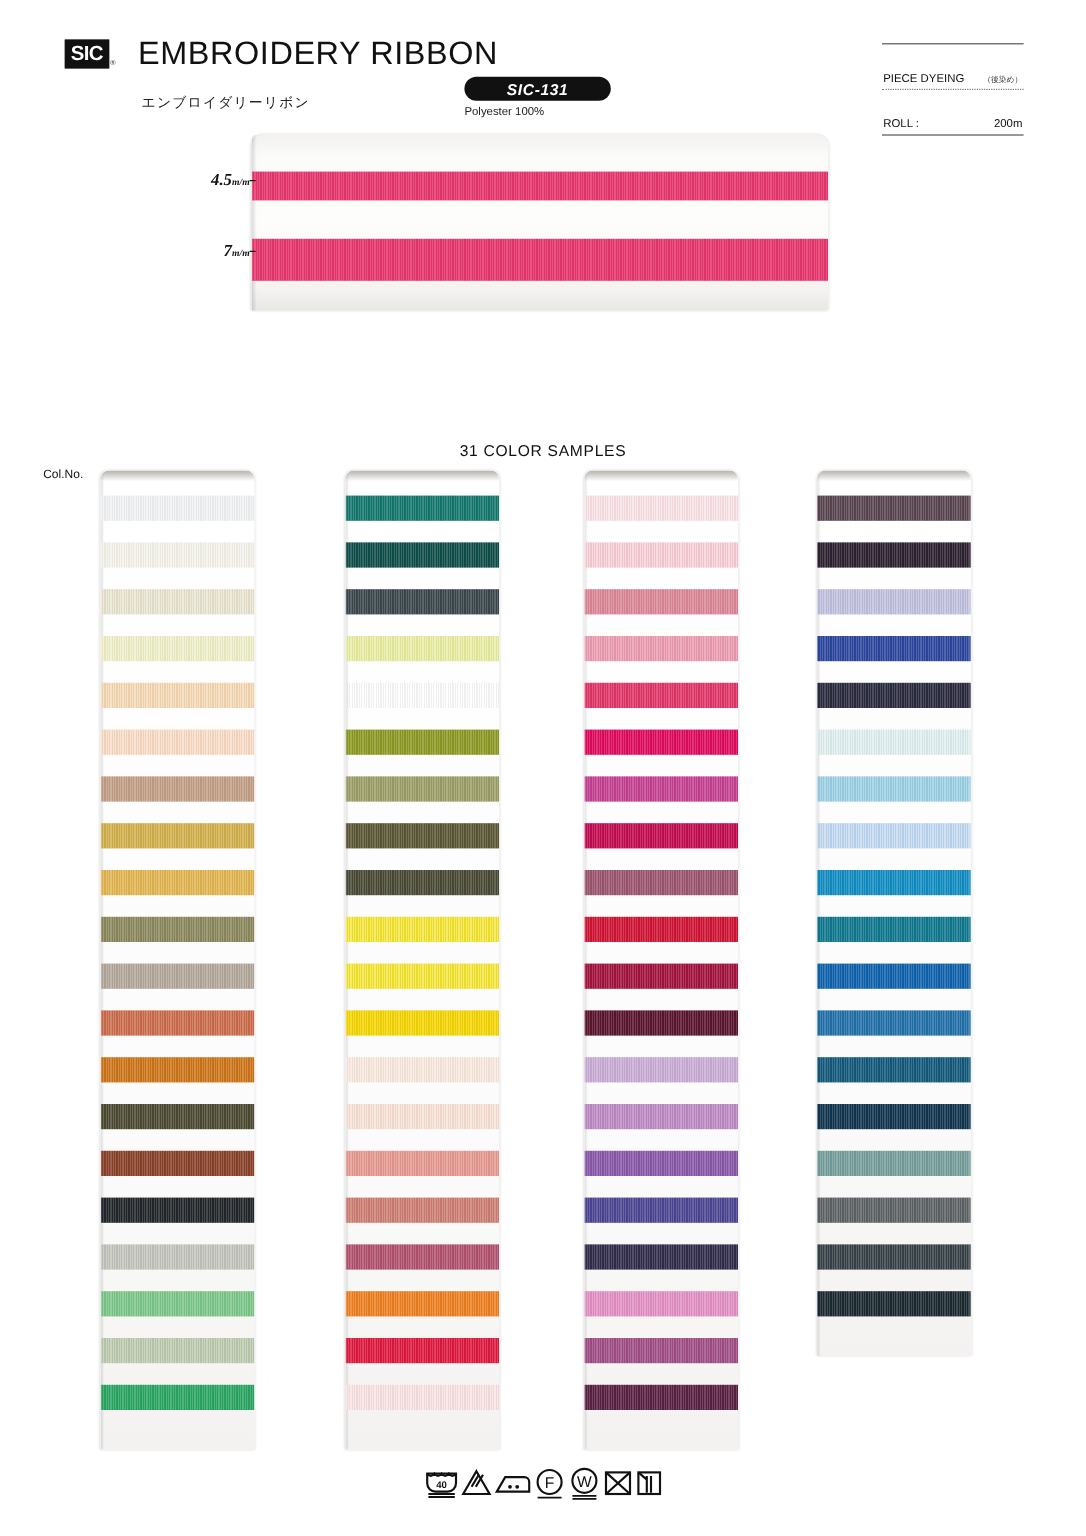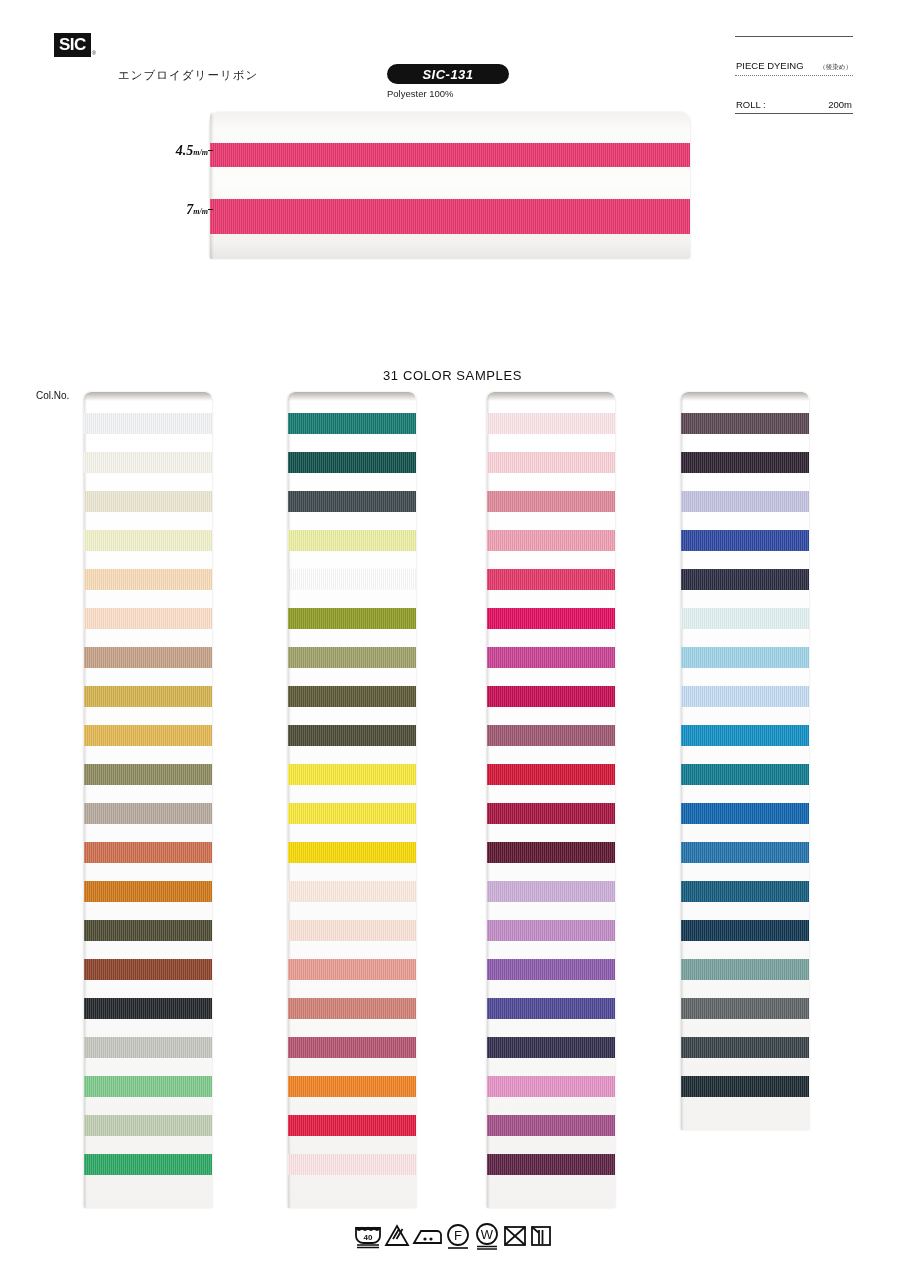--- a/index.html
+++ b/index.html
@@ -23,21 +23,21 @@
     padding: 2px 4px 3px 4px; line-height: 1;
     border: 1px solid #111;
   }
   .logo-tm { font-size: 6px; color: #333; margin-left: 1px; margin-bottom: 1px; }
 
   .title-en {
     position: absolute; left: 115px; top: 29px;
     font-size: 27px; font-weight: 400; letter-spacing: 0.5px; color: #111;
   }
   .title-jp {
-    position: absolute; left: 118px; top: 68px;
+    position: absolute; left: 118px; top: 78px;
     font-size: 11.5px; letter-spacing: 1px; color: #222;
   }
 
   .code-badge {
     position: absolute; left: 387px; top: 64px;
     width: 122px; height: 20px;
     background: #111; color: #fff; border-radius: 10px;
     display: flex; align-items: center; justify-content: center;
     font-size: 13px; font-weight: bold; font-style: italic; letter-spacing: 0.5px;
   }
@@ -136,20 +136,21 @@
 </head>
 <body>
 
 <div class="header">
 
   <div class="logo-block">
     <span class="logo-mark">SIC</span>
     <span class="logo-tm">®</span>
   </div>
 
+  <div class="title-en">EMBROIDERY RIBBON</div>
   <div class="title-jp">エンブロイダリーリボン</div>
 
   <div class="code-badge">SIC-131</div>
   <div class="material">Polyester 100%</div>
 
   <div class="info-box">
     <div class="info-rule"></div>
     <div class="info-row">
       <span class="info-label">PIECE DYEING</span>
       <span class="info-sub">（後染め）</span>

